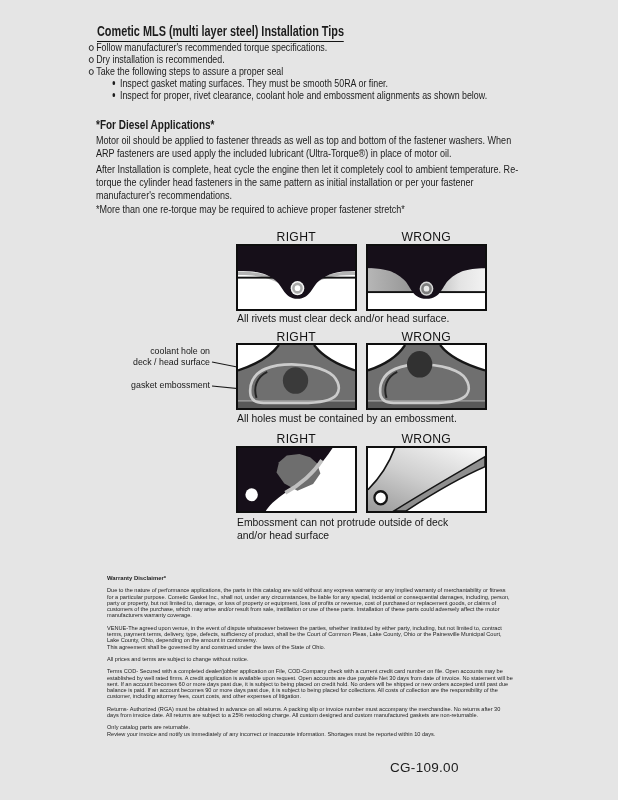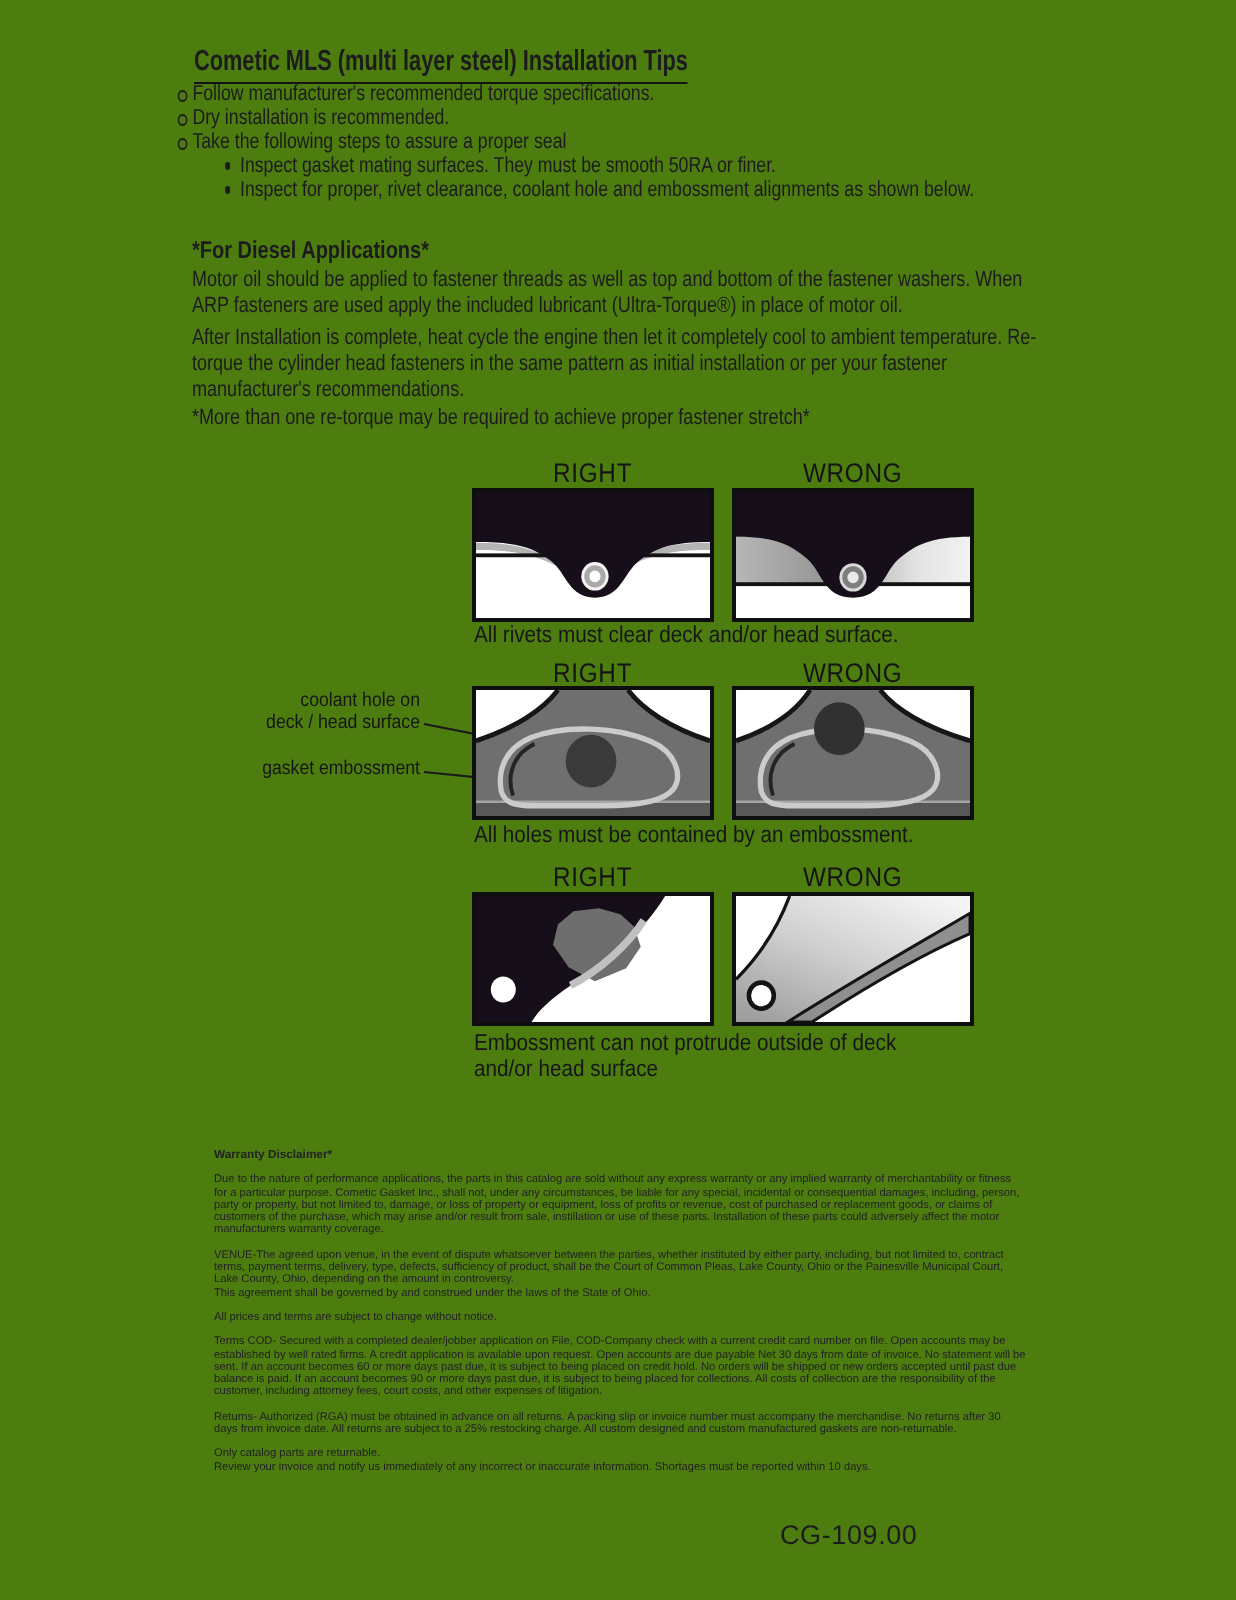--- a/index.html
+++ b/index.html
@@ -1,17 +1,17 @@
 <!DOCTYPE html>
 <html><head>
 <meta charset="utf-8">
 <style>
   html,body{margin:0;padding:0;background:#ffffff;}
   .page{
-    position:relative;width:618px;height:800px;background:#4d7c0f;overflow:hidden;
+    position:relative;width:618px;height:800px;background:#e5e5e5;overflow:hidden;
     font-family:"Liberation Sans", sans-serif;color:#1c1c1c;
   }
   .abs{position:absolute;}
   
   .cx{transform:scaleX(0.82);transform-origin:0 0;}
   .cx9{transform:scaleX(0.9);transform-origin:0 0;}
   .cx9r{transform:scaleX(0.9);transform-origin:100% 0;}
   .cxt{transform:scaleX(0.75);transform-origin:0 0;}
 
   .title{

